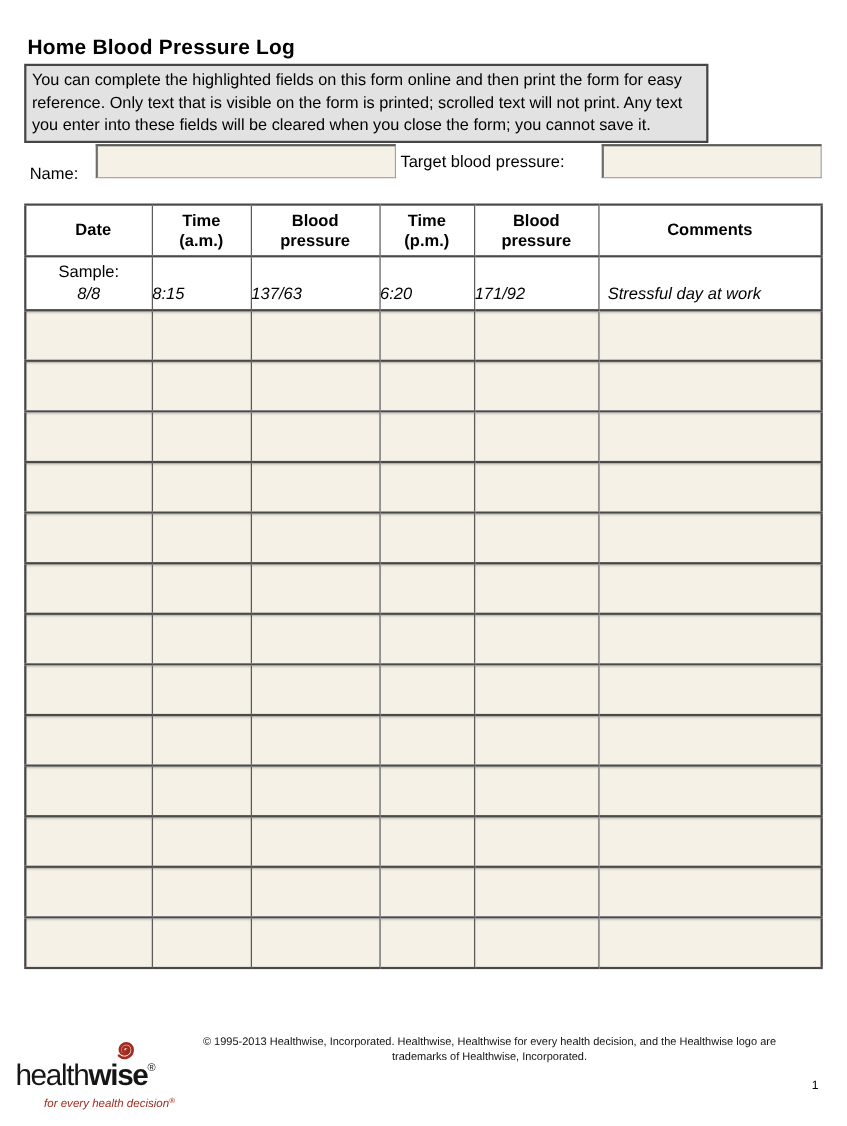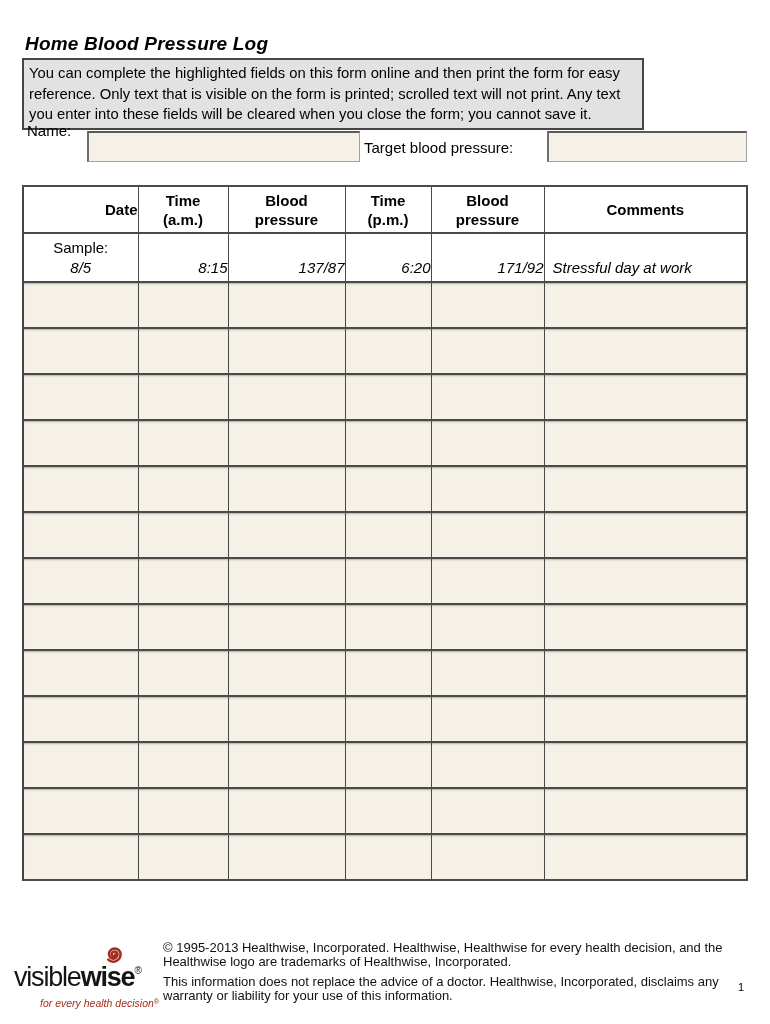--- a/index.html
+++ b/index.html
@@ -7,34 +7,34 @@
     width: 770px; height: 1024px;
     background: #ffffff;
     font-family: "Liberation Sans", sans-serif;
     color: #000;
     position: relative;
     overflow: hidden;
   }
 
   .page-title {
     position: absolute; left: 25px; top: 20px;
-    font-size: 19px; font-weight: bold; letter-spacing: 0.2px; font-style: italic;
+    font-size: 19px; font-weight: bold; letter-spacing: 0.2px;
   }
 
   .instruction-box {
     position: absolute; left: 22px; top: 58px; width: 622px;
     box-sizing: border-box;
     background: var(--instruction-bg, #e2e2e2);
     border: 2px solid var(--border-dark, #3f3f3f);
     padding: 3px 5px;
     font-size: 14.8px; line-height: 20.5px;
   }
 
   .field-label { position: absolute; font-size: 15px; }
-  .label-name { left: 27px; top: 122px; text-align: right; }
+  .label-name { left: 27px; top: 150px; text-align: right; }
   .label-target { left: 364px; top: 139px; }
 
   .form-field {
     position: absolute; box-sizing: border-box;
     background: var(--field-bg, #f5f1e6);
     border: 1px solid #a0a0a0;
     border-top: 2px solid #5a5a5a;
     border-left: 2px solid #6e6e6e;
     font-family: "Liberation Sans", sans-serif;
     font-size: 15px; padding: 0 6px; color: #000;
@@ -53,31 +53,31 @@
     border-left-width: 1px; border-right-width: 1px;
     padding: 0;
     overflow: hidden;
   }
   .log-table thead tr { height: 47px; }
   .log-table th {
     font-size: 15px; font-weight: bold; text-align: center;
     vertical-align: middle; white-space: pre-line; line-height: 19px;
     background: #fff;
   }
-  .log-table th.col-date { text-align: right; padding-left: 8px; }
+  .log-table th.col-date { text-align: center; padding-left: 8px; }
 
   tr.sample-row { height: 49px; background: #fff; }
   td.sample-date {
     text-align: center; vertical-align: middle;
     font-size: 15px; line-height: 20px;
   }
   td.sample-date .date-val { font-style: italic; }
   td.sample-cell {
     font-style: italic; font-size: 15px;
-    text-align: right; vertical-align: bottom; padding-bottom: 5px;
+    text-align: left; vertical-align: bottom; padding-bottom: 5px;
   }
   td.sample-comments {
     text-align: left; padding-left: 8px; padding-right: 4px; margin-top: 16px;
   }
 
   tr.log-row { height: 46px; }
   tr.log-row td {
     background: var(--field-bg, #f5f1e6);
     box-shadow: inset 0 2px 2px -1px rgba(0,0,0,0.28);
     cursor: text;
@@ -95,21 +95,21 @@
   .logo-tagline {
     position: absolute; left: 26px; top: 61px;
     font-size: 10.5px; font-style: italic;
     color: var(--logo-red, #a32c20);
     white-space: nowrap;
   }
   .logo-tagline .tagline-reg { font-size: 7px; vertical-align: 3px; }
 
   .footer-text {
     position: absolute; left: 163px; top: 941px; width: 564px;
-    font-size: 13px; line-height: 13.5px; color: #111;
+    font-size: 10px; line-height: 13.5px; color: #111; text-align: center;
   }
   .footer-text p { margin: 0 0 7px 0; }
 
   .page-number { position: absolute; left: 738px; top: 981px; font-size: 11px; }
 </style>
 </head>
 <body>
 
 <h1 class="page-title">Home Blood Pressure Log</h1>
 
@@ -141,24 +141,24 @@
 (p.m.)</th>
       <th>Blood
 pressure</th>
       <th>Comments</th>
     </tr>
   </thead>
   <tbody id="log-body">
     <tr class="sample-row">
       <td class="sample-date">
         <span>Sample:</span><br>
-        <span class="date-val">8/5</span>
+        <span class="date-val">8/8</span>
       </td>
       <td class="sample-cell">8:15</td>
-      <td class="sample-cell">137/87</td>
+      <td class="sample-cell">137/63</td>
       <td class="sample-cell">6:20</td>
       <td class="sample-cell">171/92</td>
       <td class="sample-cell sample-comments">Stressful day at work</td>
     </tr>
 
   <tr class="log-row">
     <td></td>
     <td></td>
     <td></td>
     <td></td>
@@ -273,22 +273,21 @@
     <td></td>
     <td></td>
   </tr>
 </tbody>
 </table>
 
 <div class="footer-logo">
   <svg class="logo-spiral" viewBox="0 0 36 36">
     <path d="M19 20 a2 2 0 0 1 -4 0 a3.2 3.2 0 0 1 6.4 0 a4.7 4.7 0 0 1 -9.4 0 a6.3 6.3 0 0 1 12.6 0 a8 8 0 0 1 -13.5 5.8" fill="none" stroke="#a32c20" stroke-width="2.7" stroke-linecap="round"></path>
   </svg>
-  <div class="logo-wordmark"><span>visible</span><span class="wise">wise</span><span class="logo-reg">®</span></div>
+  <div class="logo-wordmark"><span>health</span><span class="wise">wise</span><span class="logo-reg">®</span></div>
   <div class="logo-tagline"><span>for every health decision</span><span class="tagline-reg">®</span></div>
 </div>
 
 <div class="footer-text">
   <p>© 1995-2013 Healthwise, Incorporated. Healthwise, Healthwise for every health decision, and the Healthwise logo are trademarks of Healthwise, Incorporated.</p>
-  <p>This information does not replace the advice of a doctor. Healthwise, Incorporated, disclaims any warranty or liability for your use of this information.</p>
 </div>
 
 <div class="page-number">1</div>
 
 </body></html>

